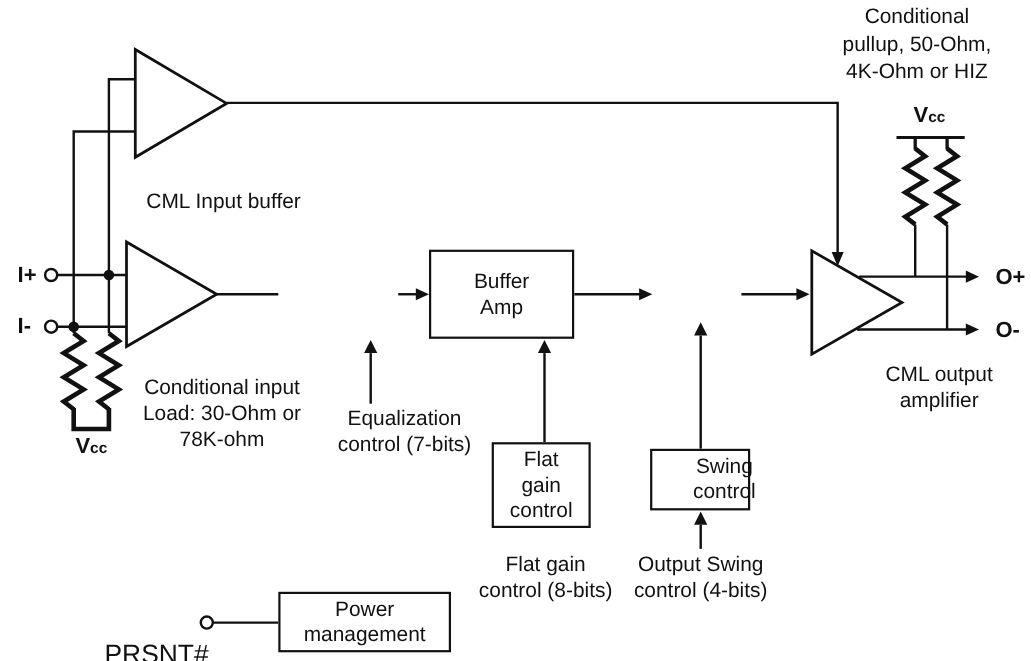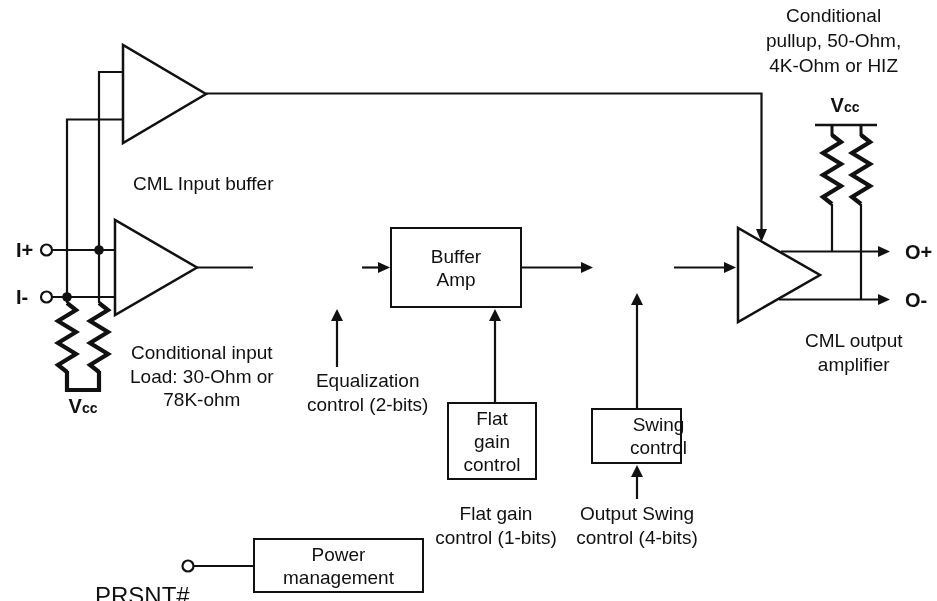--- a/index.html
+++ b/index.html
@@ -108,35 +108,35 @@
 Amp</div>
 
 
   <div class="box" style="left:447px;top:402px;width:90px;height:78px;">Flat
 gain
 control</div>
 
   <div class="box" style="left:591px;top:408px;width:91px;height:56px;padding-left:44px;">Swing
 control</div>
 
-  <div class="box" style="left:253px;top:538px;width:171px;height:55px;text-align:center;">Power
+  <div class="box" style="left:253px;top:538px;width:157px;height:55px;text-align:center;">Power
 management</div>
 
 
   <div class="lbl" style="left:133px;top:172px;">CML Input buffer</div>
 
   <div class="lbl" style="left:130px;top:341px;">Conditional input
 Load: 30-Ohm or
 78K-ohm</div>
 
   <div class="lbl" style="left:307px;top:369px;">Equalization
-control (2-bits)</div>
+control (7-bits)</div>
 
   <div class="lbl center" style="left:421px;top:502px;width:150px;">Flat gain
-control (1-bits)</div>
+control (8-bits)</div>
 
   <div class="lbl center" style="left:561px;top:502px;width:152px;">Output Swing
 control (4-bits)</div>
 
   <div class="lbl" style="left:766px;top:3px;line-height:25px;">Conditional
 pullup, 50-Ohm,
 4K-Ohm or HIZ</div>
 
   <div class="lbl" style="left:768px;top:329px;margin-left:37px;">CML output
 amplifier</div>

